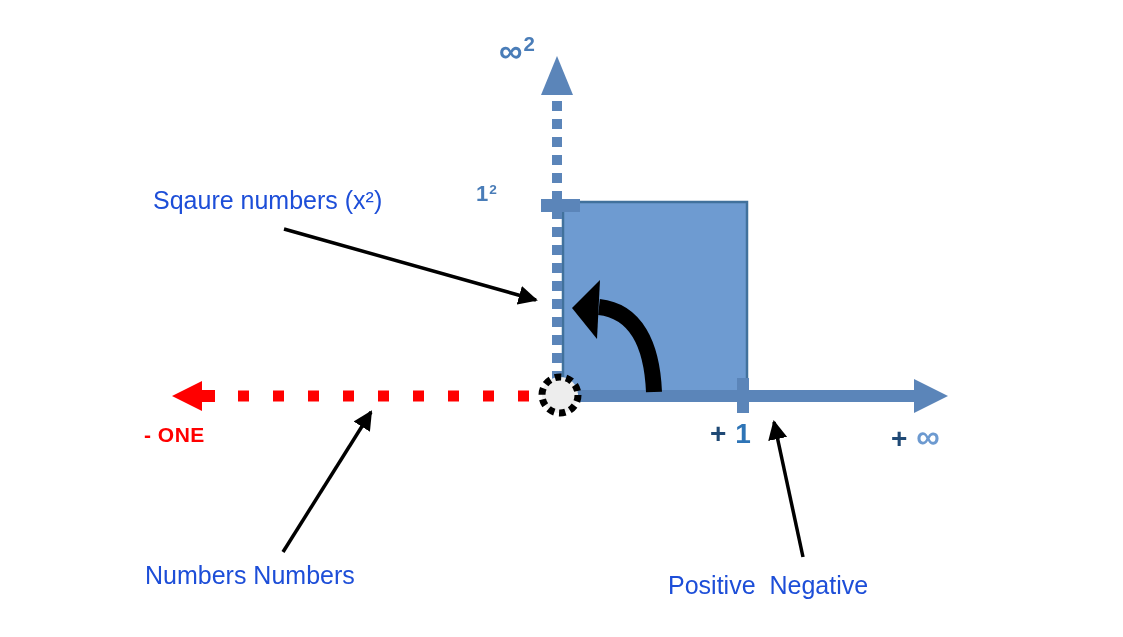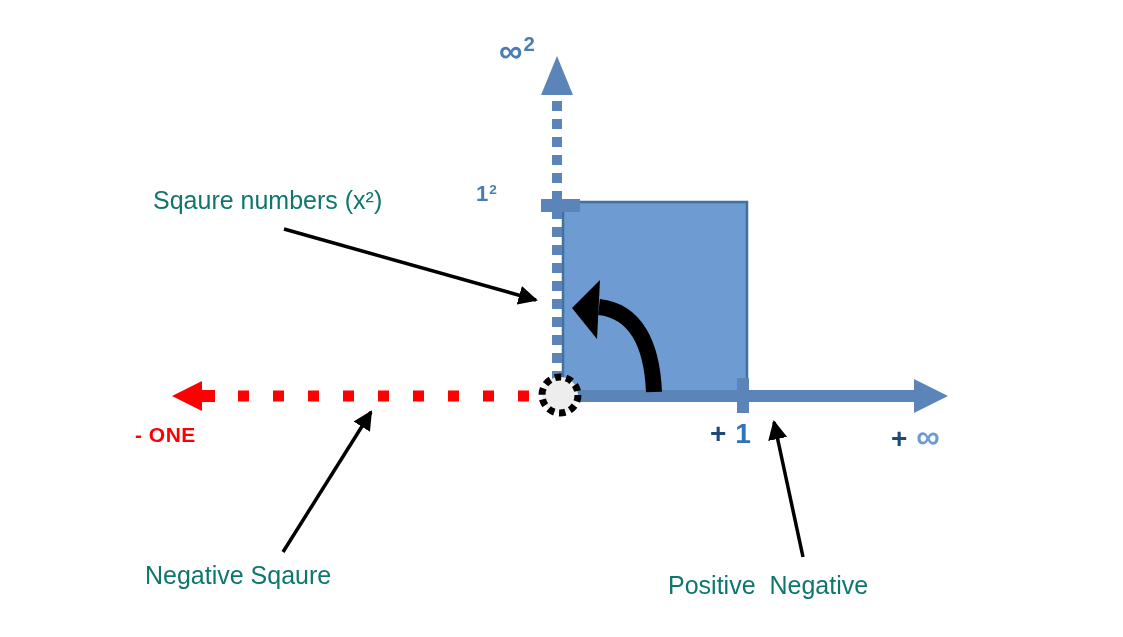--- a/index.html
+++ b/index.html
@@ -23,31 +23,31 @@
   .sq      { fill: var(--square_fill); stroke: var(--square_border); stroke-width: 2.5; }
   .curve   { stroke: var(--annotation_black); stroke-width: 16; fill: none; }
   .blk     { fill: var(--annotation_black); }
   .origin  { fill: var(--origin_circle_fill); stroke: var(--annotation_black);
              stroke-width: 7; stroke-dasharray: 6.5 4.8; }
   .ann     { stroke: var(--annotation_black); stroke-width: 3.5; fill: none; }
   #mk-black path { fill: var(--annotation_black); }
 
   
   .lbl { position: absolute; white-space: pre; line-height: 1.1; }
-  .lbl-black { color: #0f766e; font-size: 25px; text-align: center; }
+  .lbl-black { color: #1d4ed8; font-size: 25px; text-align: center; }
   .lbl-red   { color: var(--negative_red); font-size: 21px; font-weight: bold; letter-spacing: 0.5px; }
   .lbl-blue  { color: var(--label_blue); font-weight: bold; }
   .sup { font-size: 0.62em; position: relative; top: -0.55em; margin-left: 1px; }
   .plus    { color: var(--plus_sign_blue); font-weight: bold; }
   .one-val { color: var(--one_value_blue); font-weight: bold; margin-left: 9px; }
   .inf-val { color: var(--infinity_value_blue); font-weight: bold; margin-left: 9px; font-size: 1.18em; }
 
   #infinity-squared-label { left: 499px; top: 33px;  font-size: 33px; }
   #one-squared-label      { left: 476px; top: 182px; font-size: 22px; }
-  #minus-one-label        { left: 135px; top: 423px; }
+  #minus-one-label        { left: 144px; top: 423px; }
   #plus-one-label         { left: 710px; top: 419px; font-size: 28px; }
   #plus-infinity-label    { left: 891px; top: 419px; font-size: 28px; }
   #square-numbers-label   { left: 153px; top: 187px; }
   #negative-numbers-label { left: 145px; top: 562px; }
   #positive-numbers-label { left: 668px; top: 572px; }
 </style>
 </head>
 <body>
 
 <div id="stage">
@@ -89,16 +89,16 @@
   <div id="one-squared-label" class="lbl lbl-blue"><span>1</span><span class="sup">2</span></div>
 
   <div id="minus-one-label" class="lbl lbl-red">- ONE</div>
 
   <div id="plus-one-label" class="lbl"><span class="plus">+</span><span class="one-val">1</span></div>
 
   <div id="plus-infinity-label" class="lbl"><span class="plus">+</span><span class="inf-val">∞</span></div>
 
   <div id="square-numbers-label" class="lbl lbl-black">Sqaure numbers (x²)</div>
 
-  <div id="negative-numbers-label" class="lbl lbl-black">Negative Sqaure</div>
+  <div id="negative-numbers-label" class="lbl lbl-black">Numbers Numbers</div>
 
   <div id="positive-numbers-label" class="lbl lbl-black">Positive  Negative</div>
 </div>
 
 </body></html>

